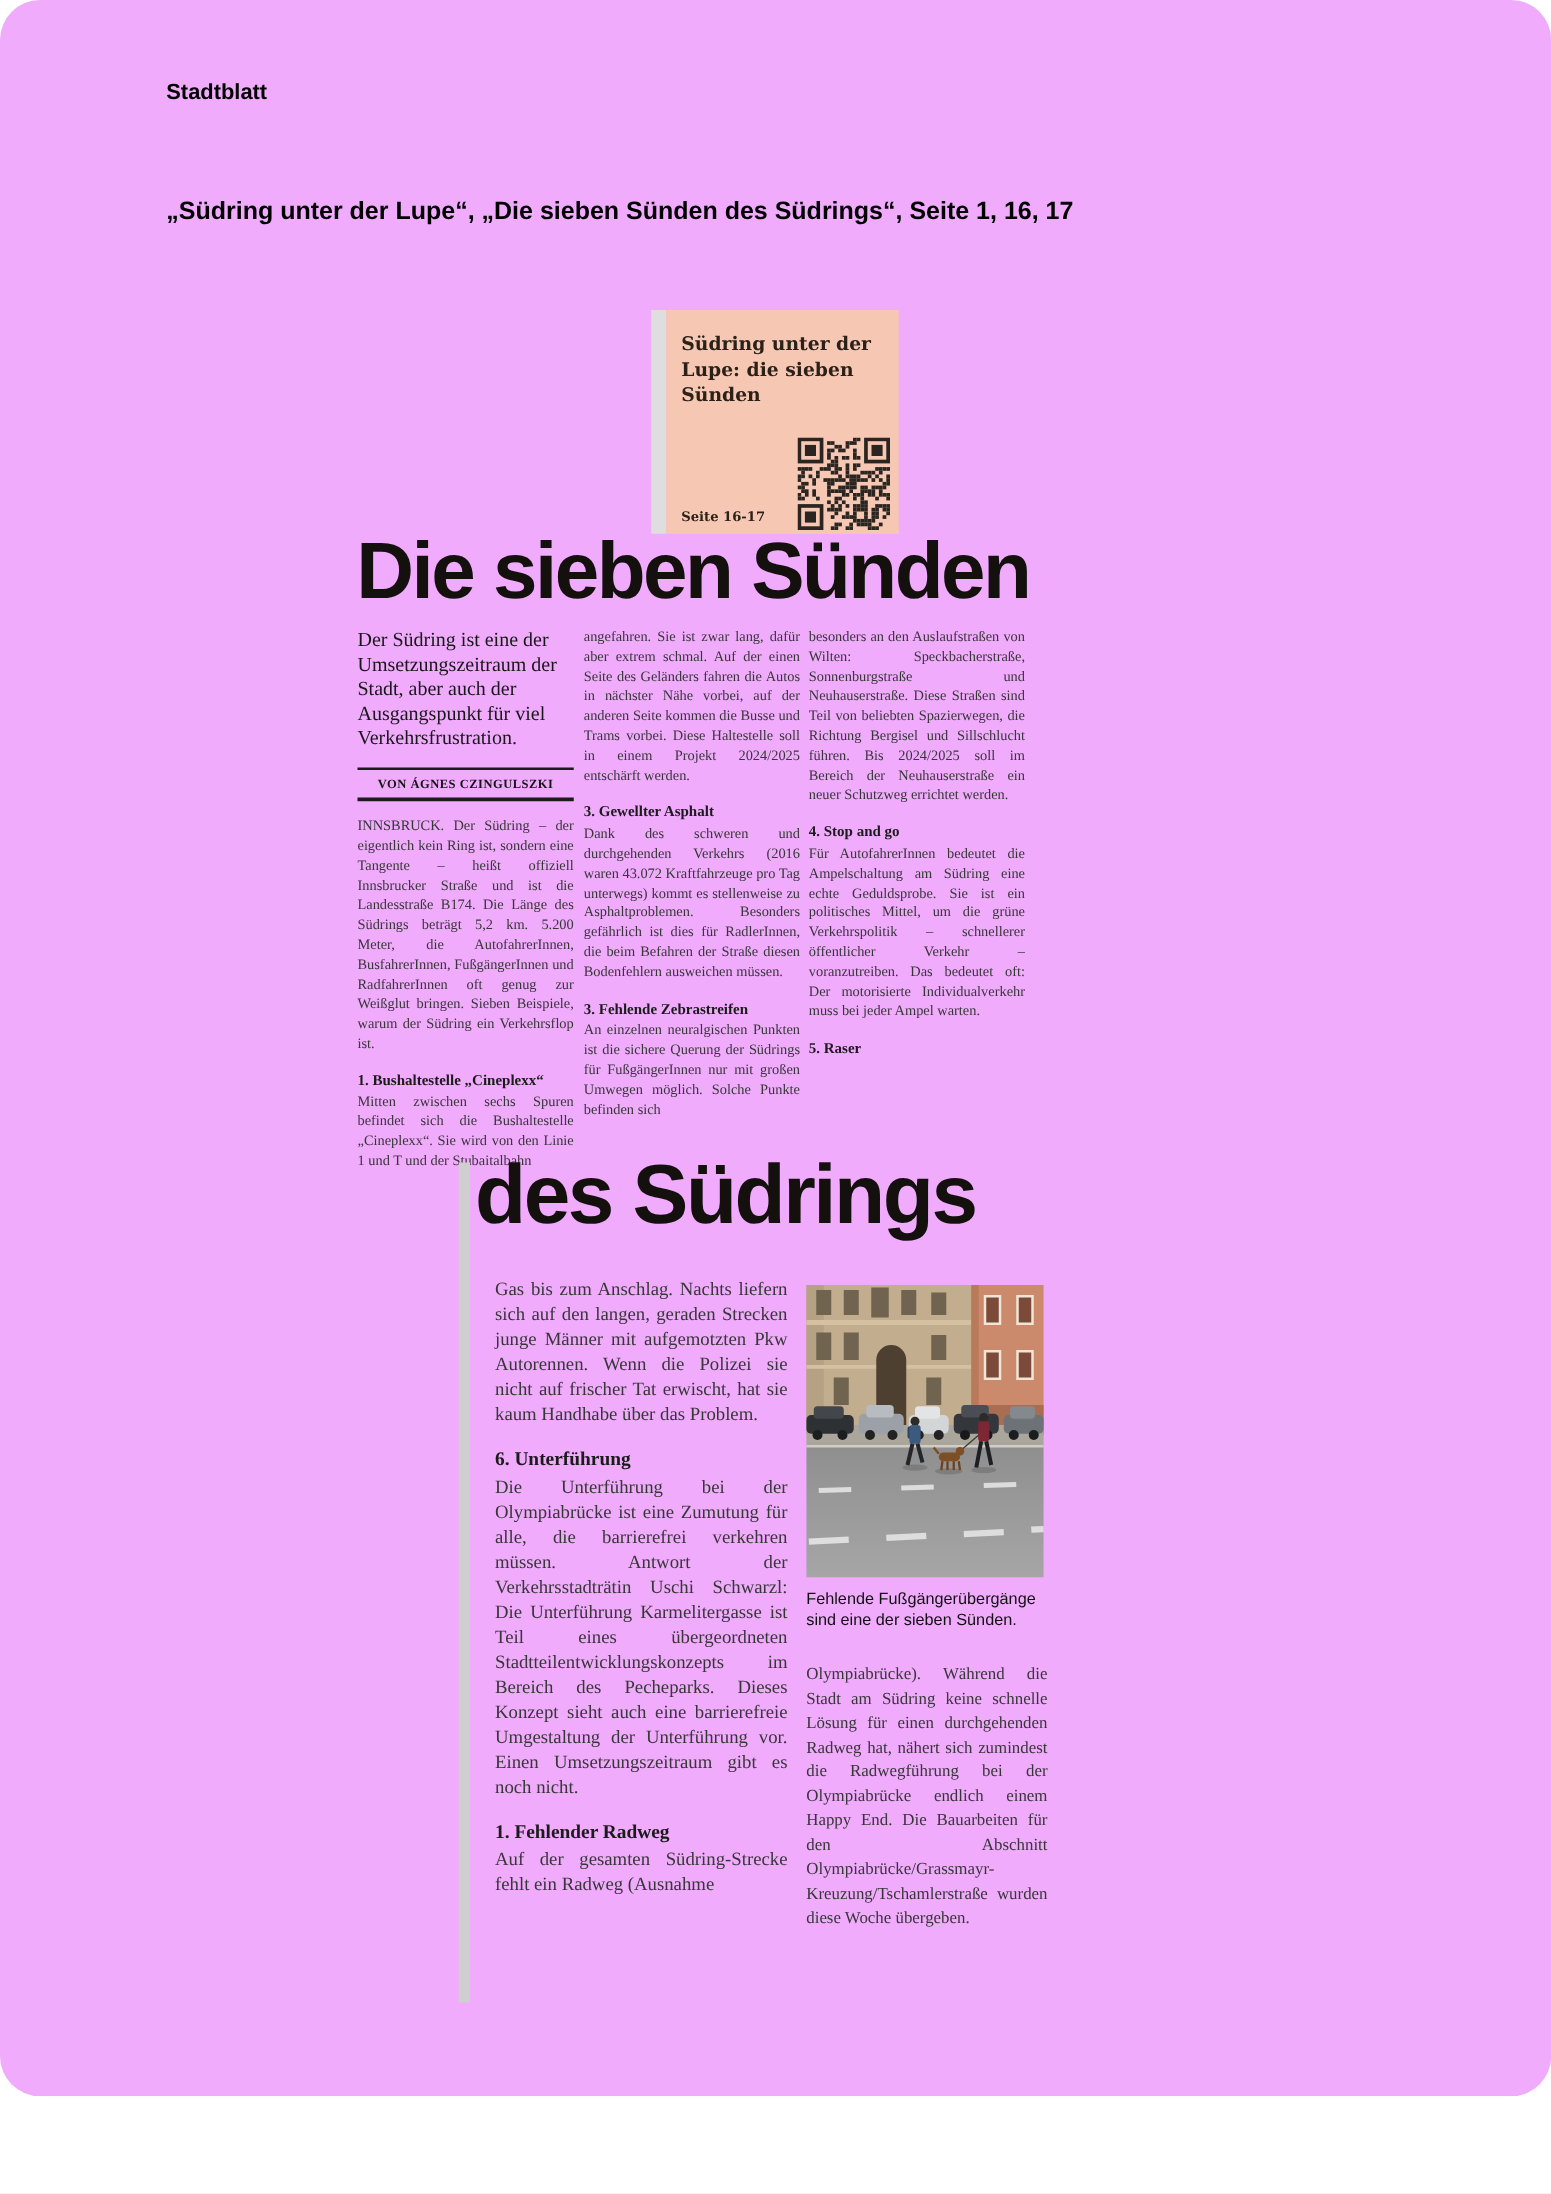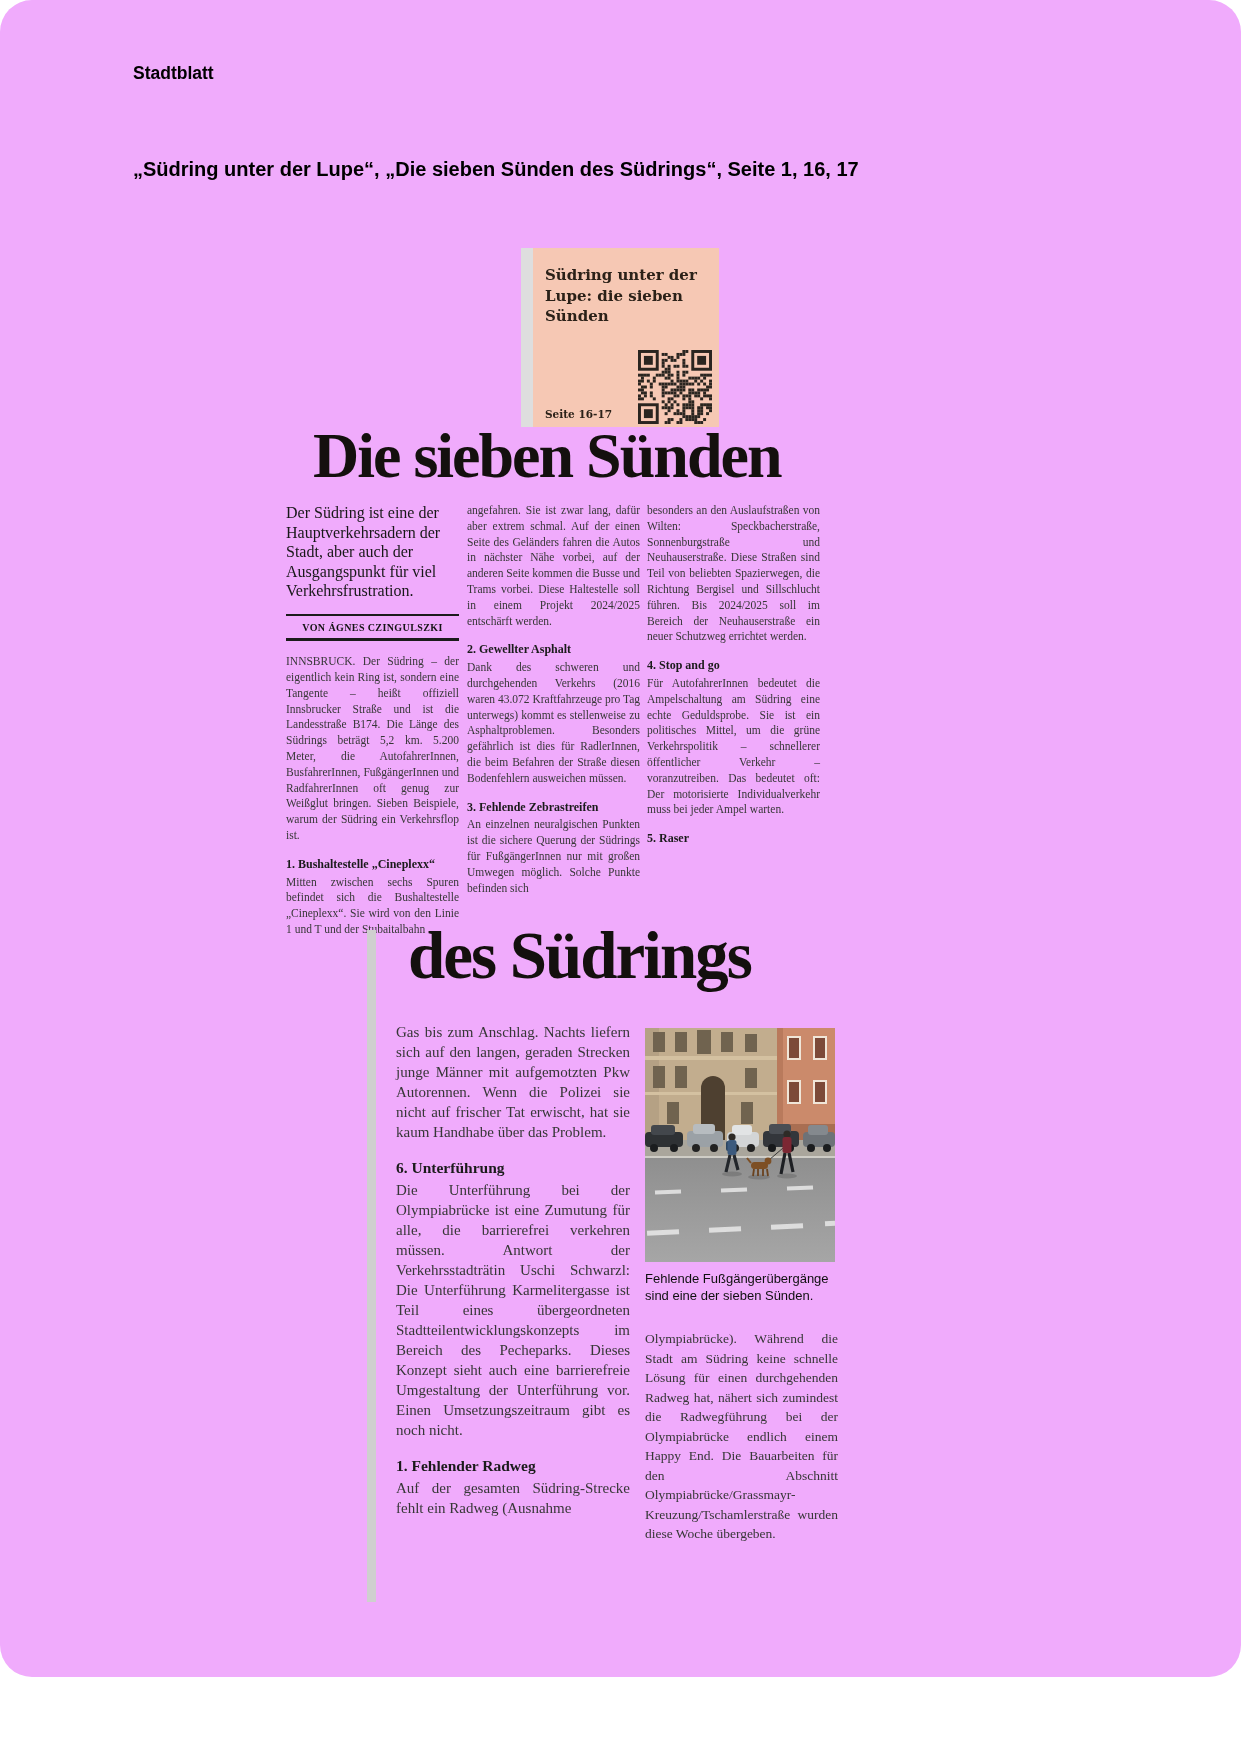--- a/index.html
+++ b/index.html
@@ -17,22 +17,22 @@
   
   .teaser-box{position:absolute;left:533px;top:248px;width:186px;height:179px;background:#f6c8b4;
               box-sizing:border-box;padding:17px 12px;}
   .teaser-title{font-family:"DejaVu Serif","Liberation Serif",serif;font-weight:bold;
                 font-size:15px;line-height:20.5px;color:#2b2118;}
   .teaser-ref{position:absolute;left:12px;bottom:7px;font-family:"DejaVu Serif","Liberation Serif",serif;
               font-weight:bold;font-size:10.5px;color:#2b2118;}
   .qr{position:absolute;right:7px;bottom:3px;width:74px;height:74px;}
 
   
-  .np-headline{position:absolute;font-family:Liberation Serif, serif;font-weight:bold;color:#14100e;
-               letter-spacing:-2px;line-height:1;white-space:nowrap;margin-left:28px;}
+  .np-headline{position:absolute;font-family:Liberation Sans, sans-serif;font-weight:bold;color:#14100e;
+               letter-spacing:-2px;line-height:1;white-space:nowrap;}
   .np-headline.h1{left:285px;top:424px;font-size:64px;}
   .np-headline.h2{left:380px;top:922px;font-size:67px;}
 
   
   .col{position:absolute;top:503px;width:173px;font-family:"Liberation Serif",serif;
        font-size:11.5px;line-height:15.8px;color:#373737;text-align:justify;hyphens:auto;}
   .col.c1{left:286px;} .col.c2{left:467px;} .col.c3{left:647px;}
   .col p{margin:0;}
   .lede{font-size:16px;line-height:19.5px;color:#181818;text-align:left;hyphens:none;}
   .byline{margin-top:13px;border-top:2px solid #1b1b1b;border-bottom:3px solid #1b1b1b;
@@ -298,30 +298,30 @@
             <rect x="80" y="96" width="4" height="4"></rect>
             <rect x="84" y="96" width="4" height="4"></rect>
           </g>
       </svg>
     </div>
   </div>
 
   <div class="np-headline h1">Die sieben Sünden</div>
 
   <div class="col c1">
-    <p class="lede">Der Südring ist eine der Hauptverkehrsadern der Stadt, aber auch der Ausgangspunkt für viel Verkehrsfrustration.</p>
+    <p class="lede">Der Südring ist eine der Umsetzungszeitraum der Stadt, aber auch der Ausgangspunkt für viel Verkehrsfrustration.</p>
     <div class="byline">VON ÁGNES CZINGULSZKI</div>
     <p class="body-first">INNSBRUCK. Der Südring – der eigentlich kein Ring ist, sondern eine Tangente – heißt offiziell Innsbrucker Straße und ist die Landesstraße B174. Die Länge des Südrings beträgt 5,2 km. 5.200 Meter, die AutofahrerInnen, BusfahrerInnen, FußgängerInnen und RadfahrerInnen oft genug zur Weißglut bringen. Sieben Beispiele, warum der Südring ein Verkehrsflop ist.</p>
     <div class="sec-h">1. Bushaltestelle „Cineplexx“</div>
     <p>Mitten zwischen sechs Spuren befindet sich die Bushaltestelle „Cineplexx“. Sie wird von den Linie 1 und T und der Stubaitalbahn</p>
   </div>
 
   <div class="col c2">
     <p>angefahren. Sie ist zwar lang, dafür aber extrem schmal. Auf der einen Seite des Geländers fahren die Autos in nächster Nähe vorbei, auf der anderen Seite kommen die Busse und Trams vorbei. Diese Haltestelle soll in einem Projekt 2024/2025 entschärft werden.</p>
-    <div class="sec-h">2. Gewellter Asphalt</div>
+    <div class="sec-h">3. Gewellter Asphalt</div>
     <p>Dank des schweren und durchgehenden Verkehrs (2016 waren 43.072 Kraftfahrzeuge pro Tag unterwegs) kommt es stellenweise zu Asphaltproblemen. Besonders gefährlich ist dies für RadlerInnen, die beim Befahren der Straße diesen Bodenfehlern ausweichen müssen.</p>
     <div class="sec-h">3. Fehlende Zebrastreifen</div>
     <p>An einzelnen neuralgischen Punkten ist die sichere Querung der Südrings für FußgängerInnen nur mit großen Umwegen möglich. Solche Punkte befinden sich</p>
   </div>
 
   <div class="col c3">
     <p>besonders an den Auslaufstraßen von Wilten: Speckbacherstraße, Sonnenburgstraße und Neuhauserstraße. Diese Straßen sind Teil von beliebten Spazierwegen, die Richtung Bergisel und Sillschlucht führen. Bis 2024/2025 soll im Bereich der Neuhauserstraße ein neuer Schutzweg errichtet werden.</p>
     <div class="sec-h">4. Stop and go</div>
     <p>Für AutofahrerInnen bedeutet die Ampelschaltung am Südring eine echte Geduldsprobe. Sie ist ein politisches Mittel, um die grüne Verkehrspolitik – schnellerer öffentlicher Verkehr – voranzutreiben. Das bedeutet oft: Der motorisierte Individualverkehr muss bei jeder Ampel warten.</p>
     <div class="sec-h">5. Raser</div>

